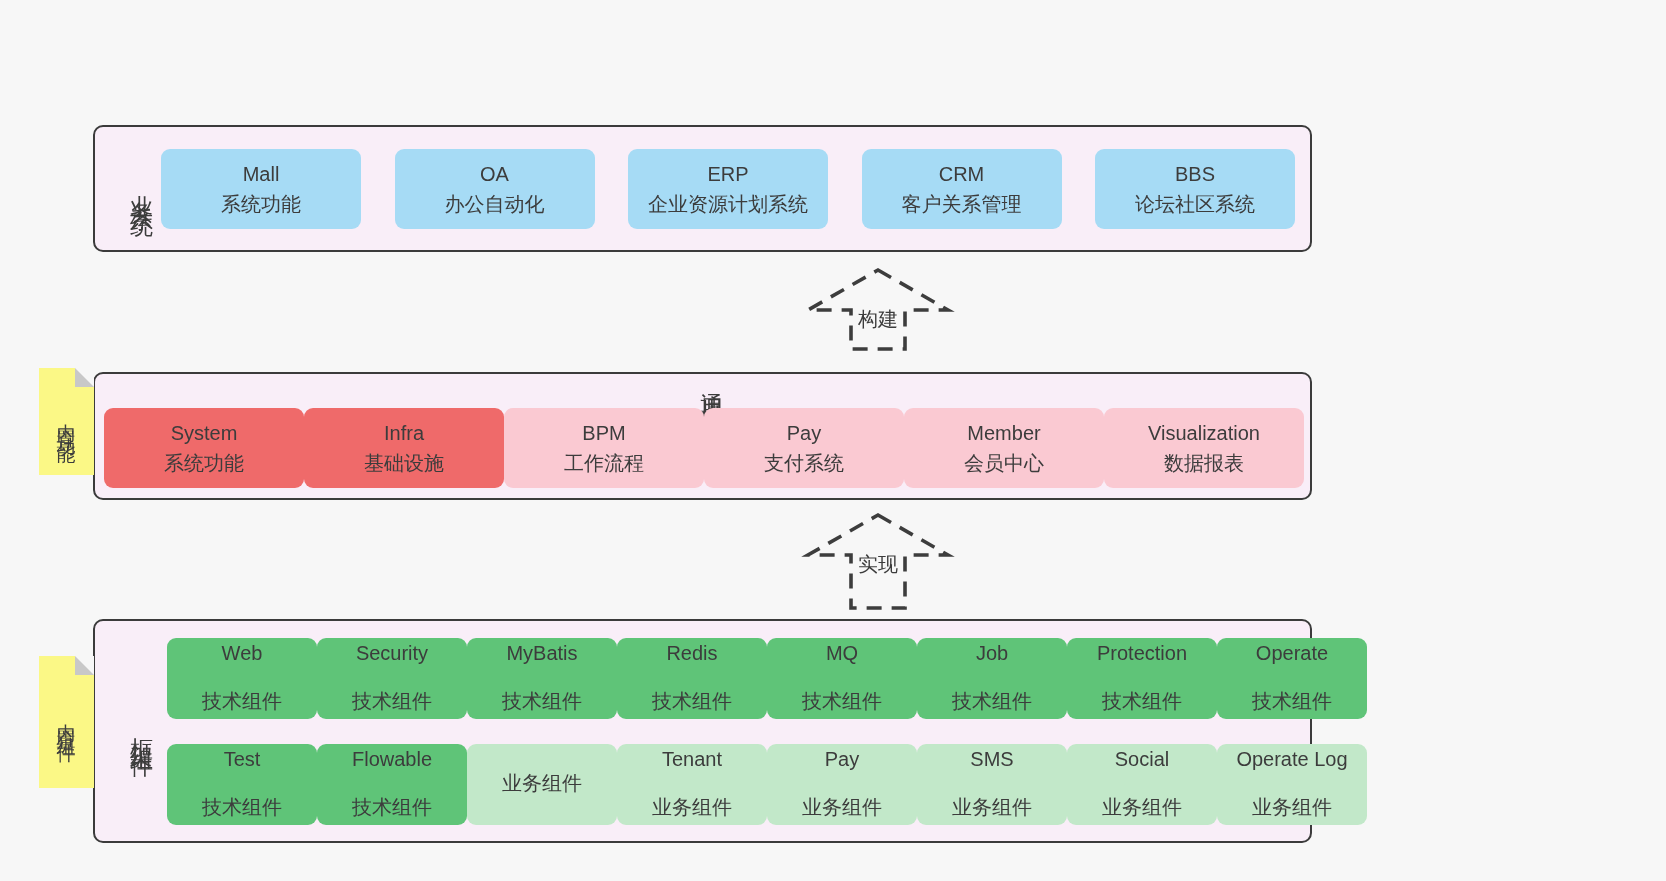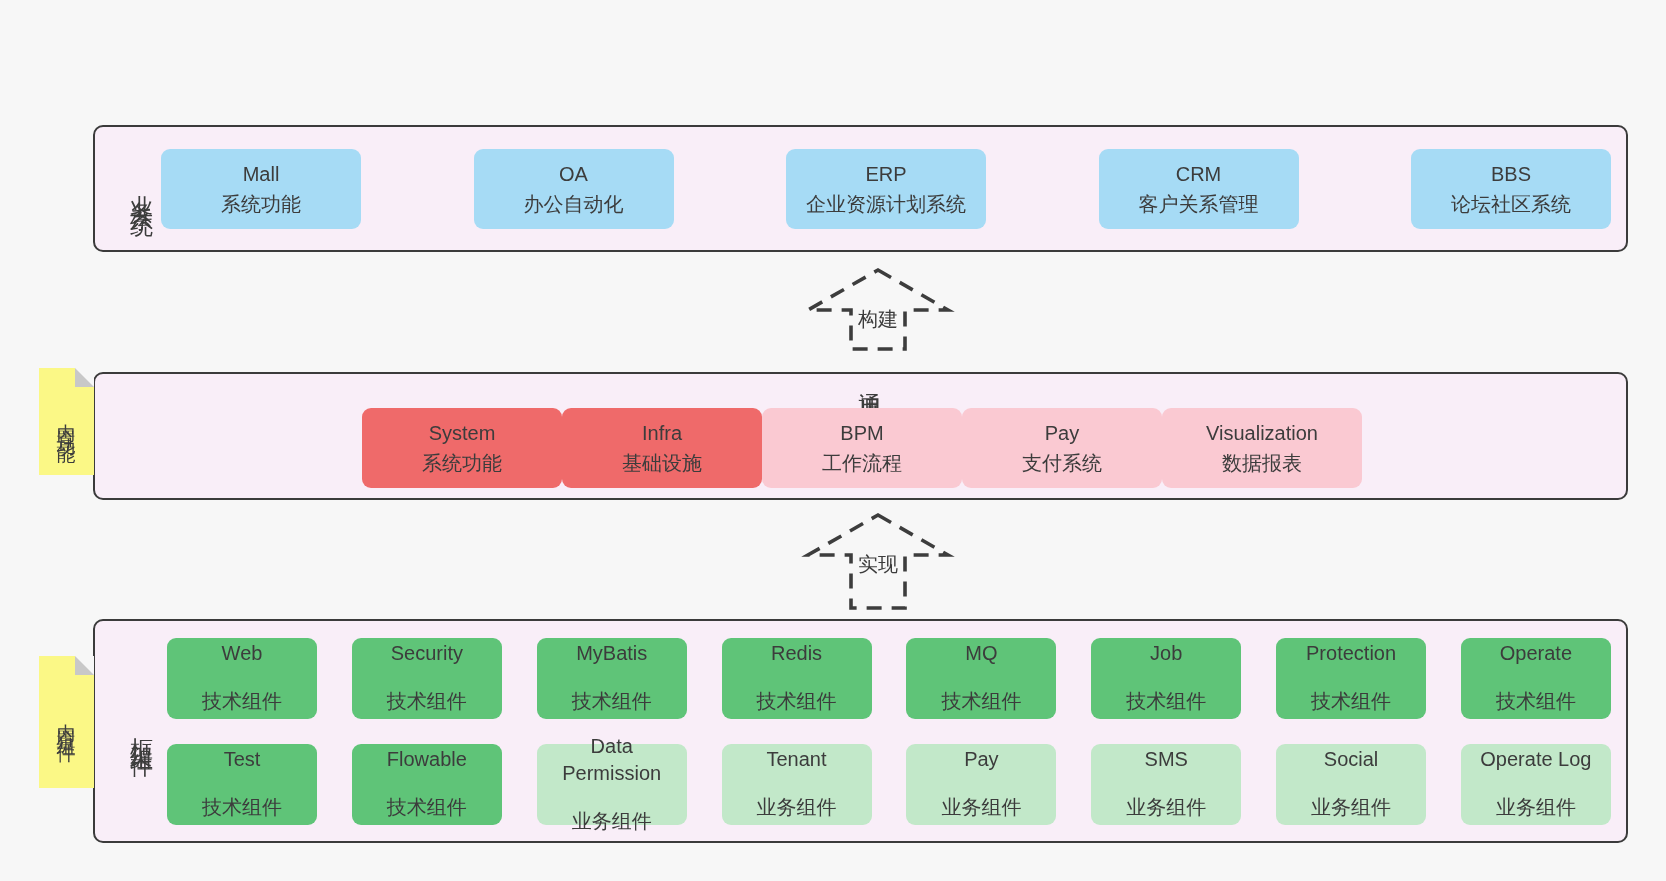--- a/index.html
+++ b/index.html
@@ -2,27 +2,26 @@
 <html style="--page-bg: #f7f7f7; --layer-bg: #f9eef8; --layer-border: #3b3b3b; --box-blue: #a6dbf5; --box-red: #ef6a6a; --box-pink: #fac9d2; --box-green: #5fc478; --box-light-green: #c2e8c9; --note-yellow: #fbf886; --note-fold: #c8c8c8; --arrow: #3d3d3d; --text: #3c3c3c;"><head>
 <meta charset="utf-8">
 <style>
   html,body{margin:0;padding:0;}
   body{
     font-family:"Liberation Sans","DejaVu Sans",sans-serif;
     background:var(--page-bg,#f7f7f7);
   }
   .canvas{position:relative;width:1666px;height:881px;overflow:hidden;background:var(--page-bg,#f7f7f7);}
   .layer{
-    position:absolute;left:93px;width:1535px;box-sizing:border-box;
+    position:absolute;left:93px;width:1219px;box-sizing:border-box;
     background:var(--layer-bg,#f9eef8);
     border:2px solid var(--layer-border,#3b3b3b);
     border-radius:10px;
     display:flex;align-items:center;
     padding:0 15px 0 12px;
-    justify-content:center;
   }
   .layer-1{top:125px;height:127px;}
   .layer-2{top:372px;height:128px;flex-direction:column;}
   .layer-3{top:619px;height:224px;}
   .v-label{
     writing-mode:vertical-rl;text-orientation:upright;
     font-size:23px;letter-spacing:6px;line-height:1;
     color:var(--text,#3c3c3c);
     flex:none;width:44px;text-align:center;margin:0 2px;
   }
@@ -125,20 +124,24 @@
         </div>
         <div class="box pink">
           <div class="en">BPM</div>
           <div class="zh">工作流程</div>
         </div>
         <div class="box pink">
           <div class="en">Pay</div>
           <div class="zh">支付系统</div>
         </div>
         <div class="box pink">
+          <div class="en">Member</div>
+          <div class="zh">会员中心</div>
+        </div>
+        <div class="box pink">
           <div class="en">Visualization</div>
           <div class="zh">数据报表</div>
         </div>
       </div>
   </section>
 
   <div class="note note-1">
     <span class="fold"></span>
     <span class="note-text">内置功能</span>
   </div>
@@ -190,21 +193,20 @@
       <div class="boxes">
           <div class="box green">
             <div class="en">Test</div>
             <div class="zh">技术组件</div>
           </div>
           <div class="box green">
             <div class="en">Flowable</div>
             <div class="zh">技术组件</div>
           </div>
           <div class="box light-green">
-            <div class="en">Data Permission</div>
             <div class="zh">业务组件</div>
           </div>
           <div class="box light-green">
             <div class="en">Tenant</div>
             <div class="zh">业务组件</div>
           </div>
           <div class="box light-green">
             <div class="en">Pay</div>
             <div class="zh">业务组件</div>
           </div>

